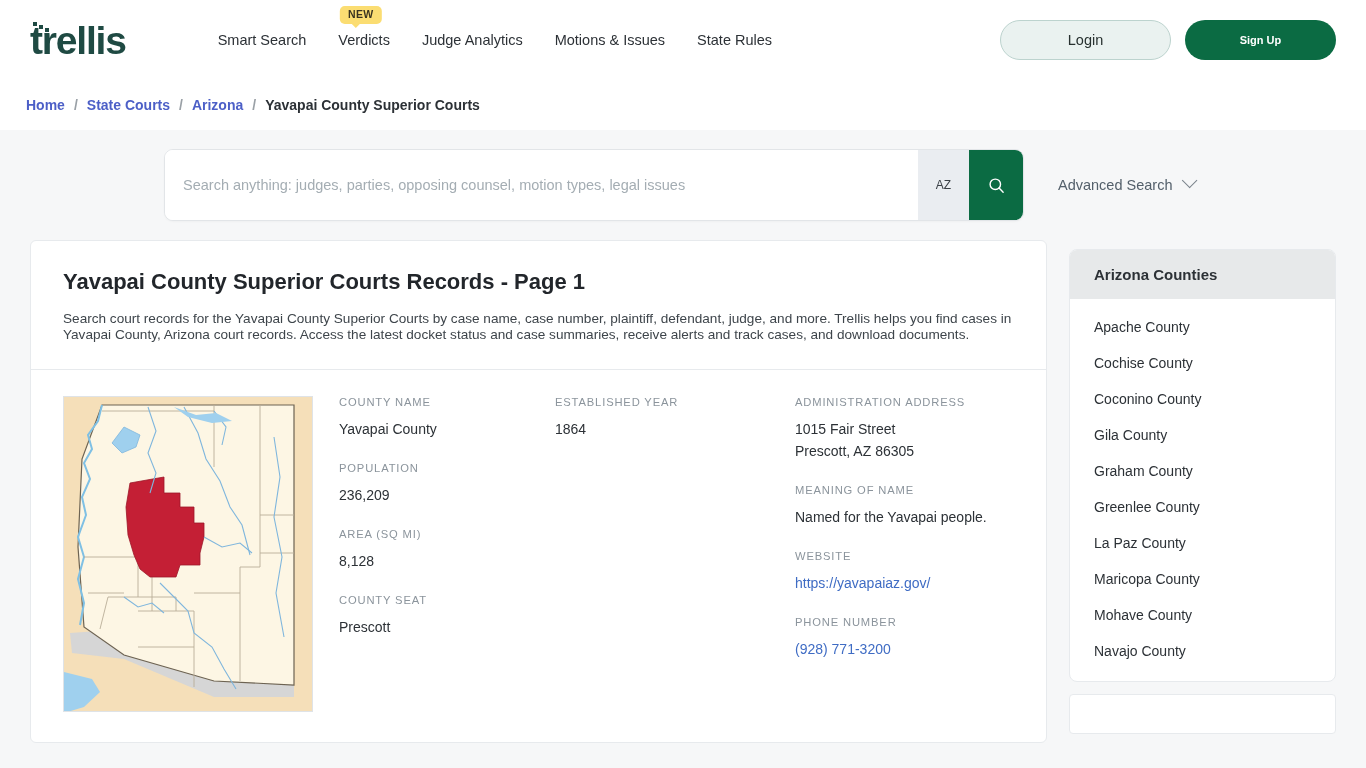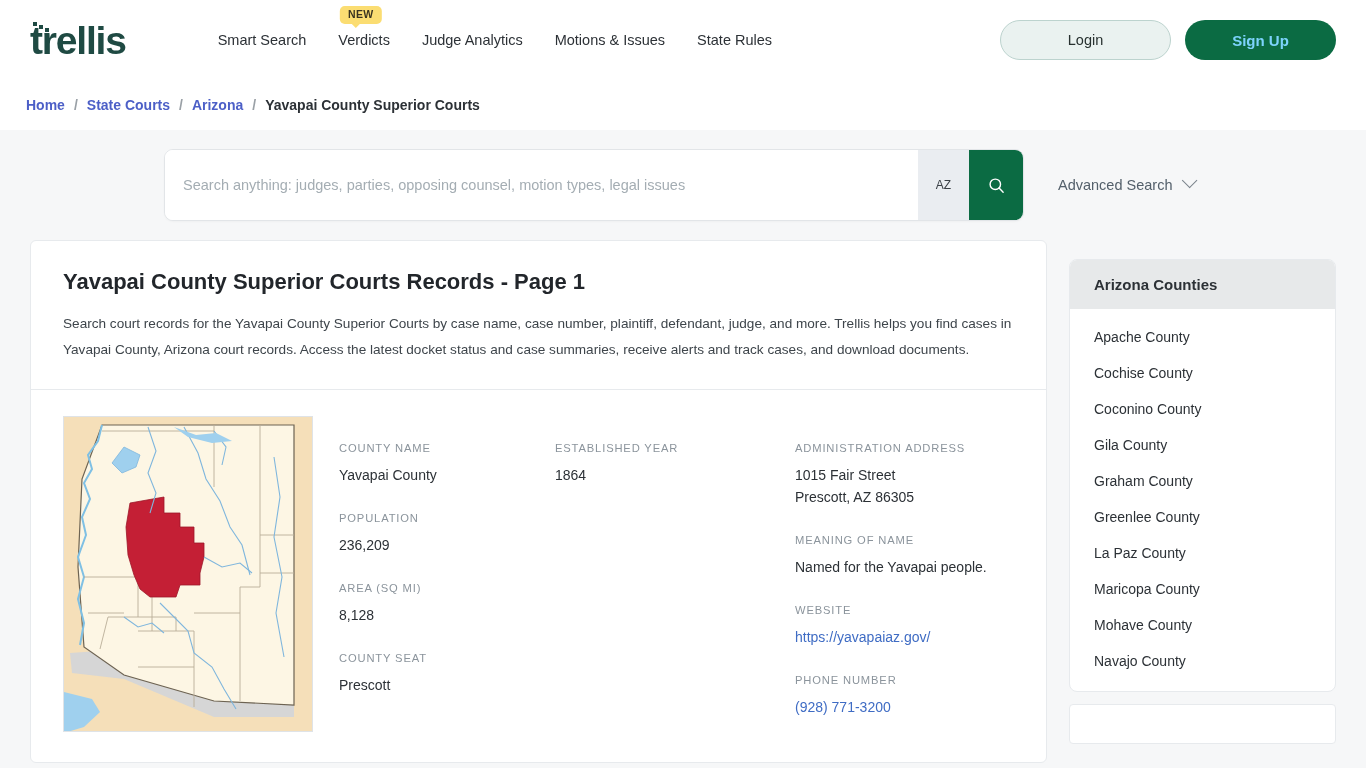--- a/index.html
+++ b/index.html
@@ -96,22 +96,22 @@
     font-size: 14.5px;
     font-family: inherit;
     cursor: pointer;
   }
   .btn-signup {
     width: 151px;
     height: 40px;
     border-radius: 20px;
     border: none;
     background: #0b6b43;
-    color: #7dd3fc;
-    font-size: 15px;
+    color: #ffffff;
+    font-size: 11px;
     font-weight: bold;
     font-family: inherit;
     cursor: pointer;
   }
 
   
   .breadcrumb-bar {
     height: 50px;
     background: #ffffff;
     display: flex;
@@ -202,21 +202,21 @@
   }
   .card-head { padding: 28px 32px 26px 32px; }
   .page-title {
     font-size: 22px;
     font-weight: bold;
     color: #22262b;
     margin-bottom: 16px;
   }
   .page-desc {
     font-size: 13.6px;
-    line-height: 26px;
+    line-height: 16px;
     color: #3e454b;
     max-width: 955px;
   }
   .divider { height: 1px; background: #e7eaed; }
 
   .detail-grid {
     display: flex;
     padding: 26px 32px 30px 32px;
     gap: 26px;
   }
@@ -228,21 +228,21 @@
     overflow: hidden;
     background: #f3dfbe;
   }
   .map-box svg { display: block; }
 
   .fields { display: flex; flex: 1; gap: 0; }
   .col { }
   .col-1 { width: 216px; }
   .col-2 { width: 240px; }
   .col-3 { width: 250px; }
-  .field { margin-bottom: 22px; margin-top: 26px; }
+  .field { margin-bottom: 22px; }
   .field:last-child { margin-bottom: 0; }
   .f-label {
     font-size: 11.2px;
     letter-spacing: 0.85px;
     color: #8b949c;
     text-transform: uppercase;
     margin-bottom: 10px;
   }
   .f-value {
     font-size: 14px;

